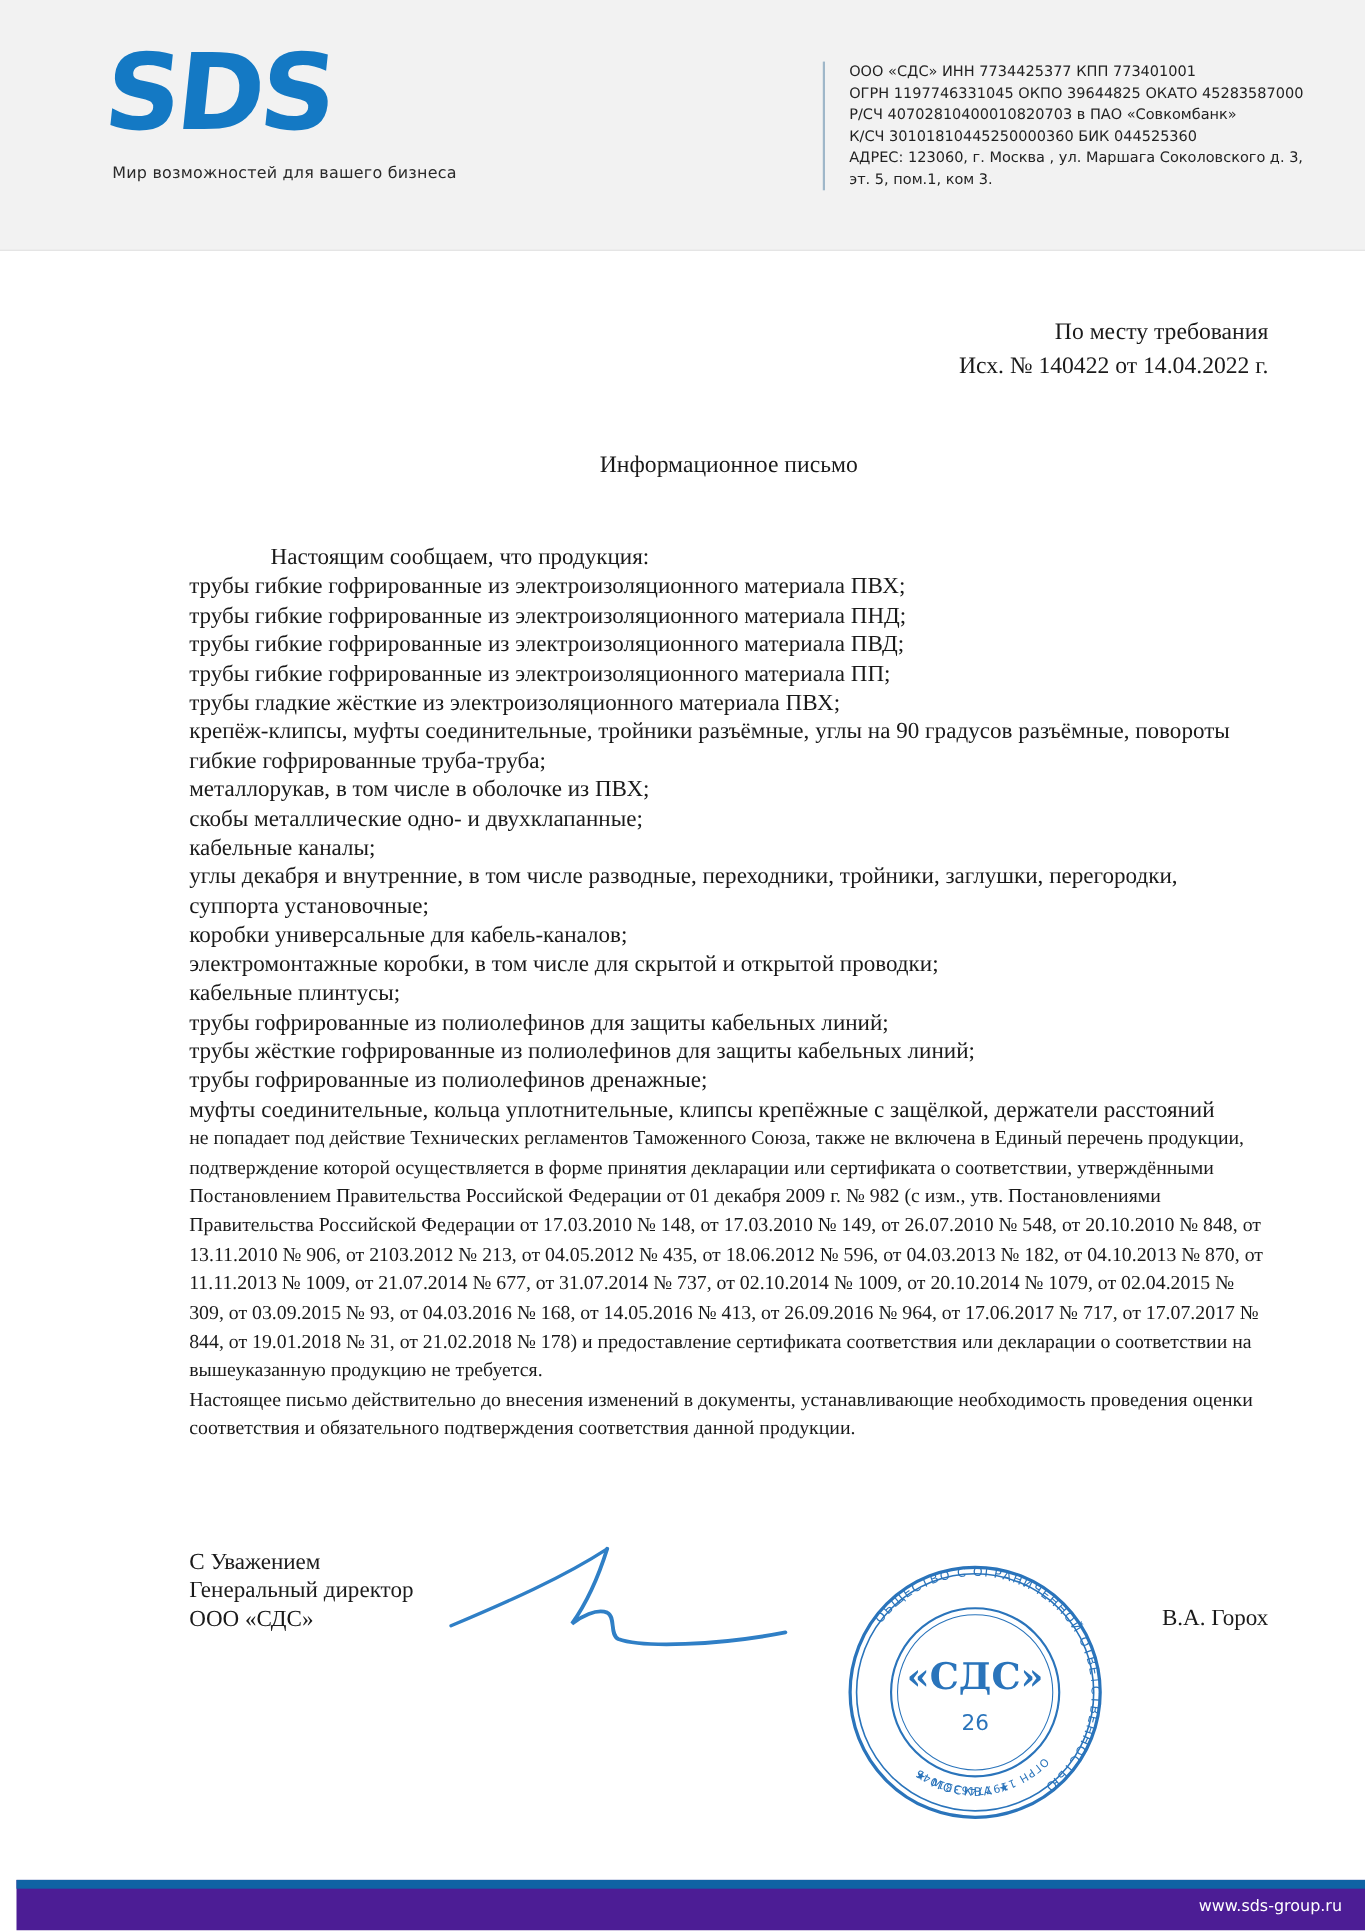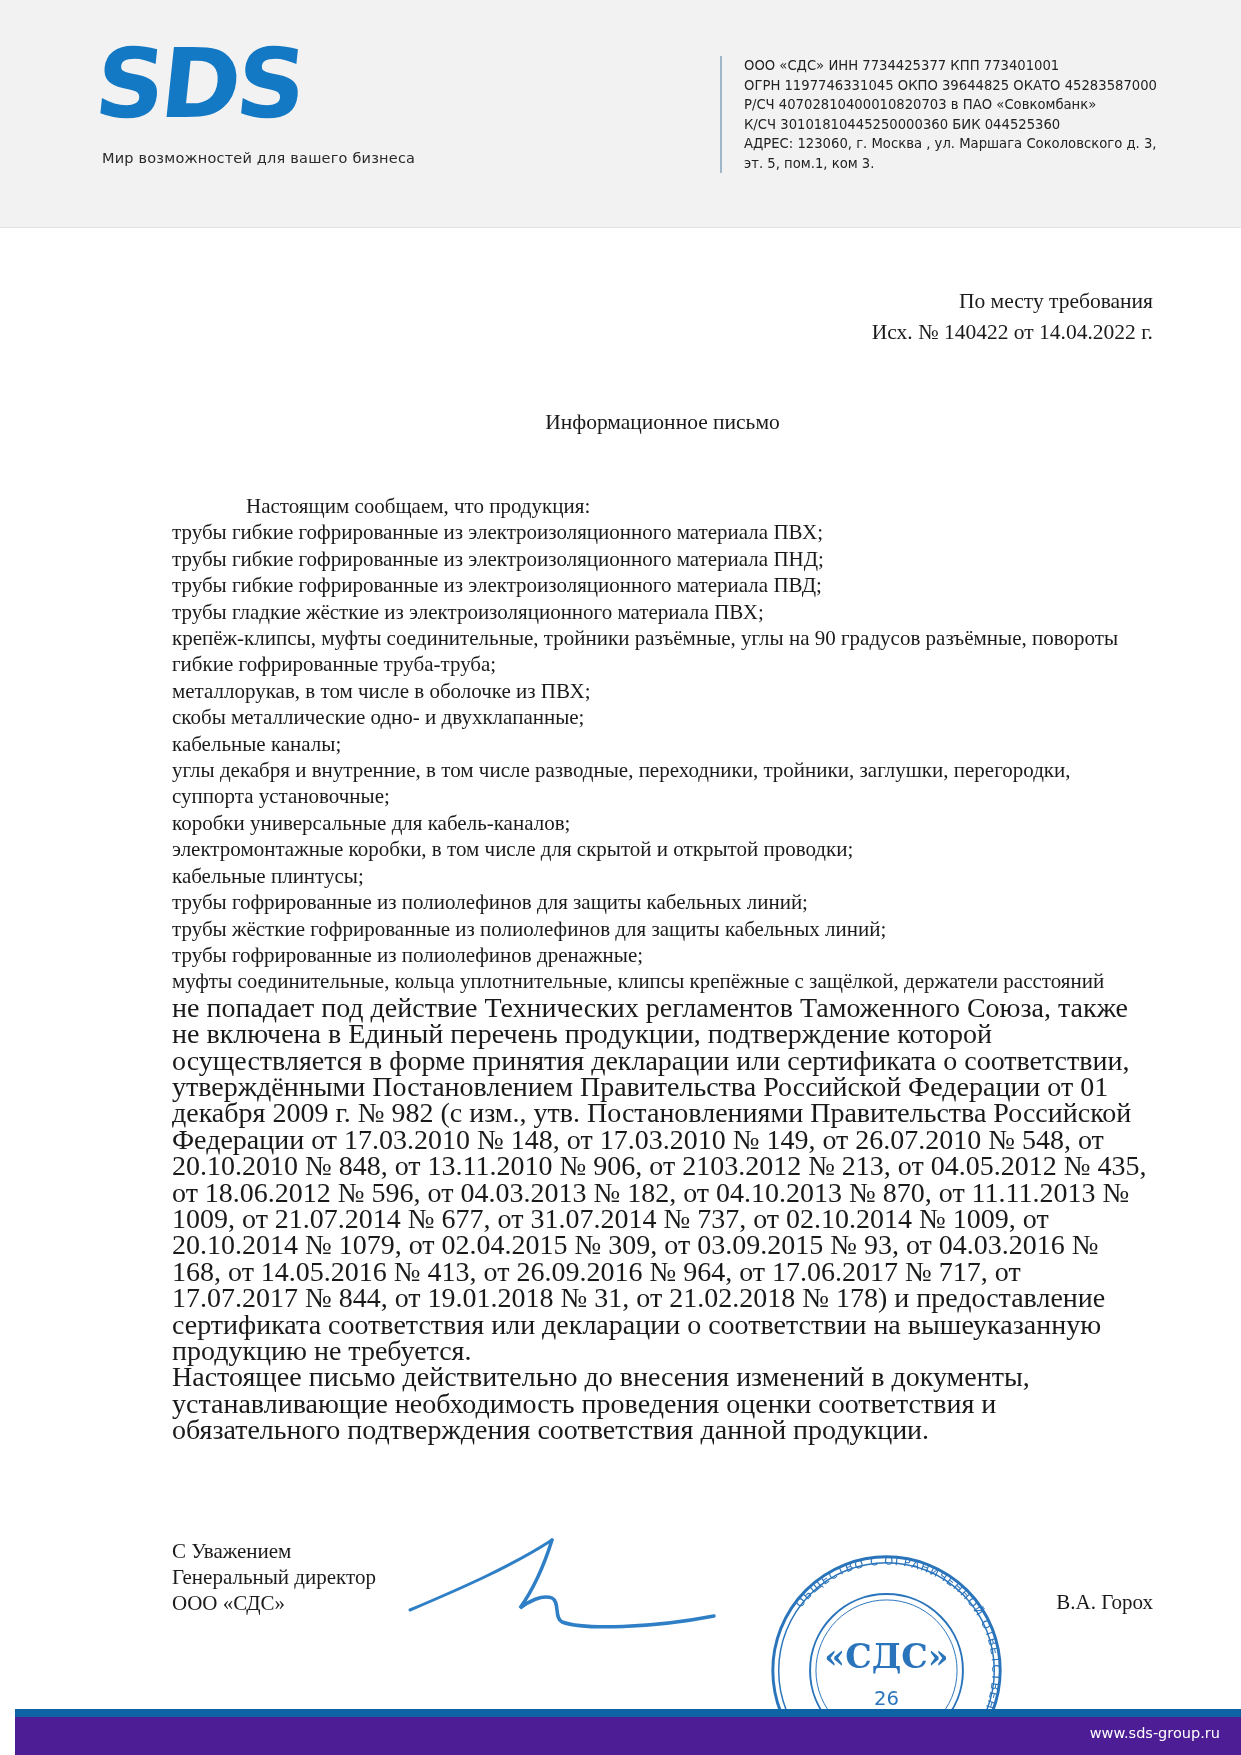--- a/index.html
+++ b/index.html
@@ -43,21 +43,21 @@
   .logo-tagline {
     font-family: "DejaVu Sans", sans-serif;
     font-size: 14.5px;
     color: #2a2a2a;
     margin-top: 18px;
     margin-left: 6px;
     letter-spacing: 0.2px;
   }
   .requisites {
     position: absolute;
-    left: 720px;
+    left: 748px;
     top: 56px;
     padding-left: 22px;
     border-left: 2px solid #9fb7c9;
     font-family: "DejaVu Sans", sans-serif;
     font-size: 13.2px;
     line-height: 19.5px;
     color: #222;
     white-space: nowrap;
   }
   .requisites .line { display: block; }
@@ -86,21 +86,21 @@
   }
   .first-para {
     margin-top: 58px;
     text-indent: 74px;
   }
   .item {
     font-size: 21px;
     line-height: 26.4px;
   }
   .block {
-    font-size: 28px;
+    font-size: 18px;
     line-height: 26.4px;
     margin-top: 0;
   }
 
   
   .signature {
     position: relative;
     margin-top: 94px;
     height: 230px;
   }
@@ -185,20 +185,21 @@
   </div>
 
   <div class="doc-title">Информационное письмо</div>
 
   <div class="para first-para">Настоящим сообщаем, что продукция:</div>
 
   <div>
     <div class="item">трубы гибкие гофрированные из электроизоляционного материала ПВХ;</div>
     <div class="item">трубы гибкие гофрированные из электроизоляционного материала ПНД;</div>
     <div class="item">трубы гибкие гофрированные из электроизоляционного материала ПВД;</div>
+    <div class="item">трубы гибкие гофрированные из электроизоляционного материала ПП;</div>
     <div class="item">трубы гладкие жёсткие из электроизоляционного материала ПВХ;</div>
     <div class="item">крепёж-клипсы, муфты соединительные, тройники разъёмные, углы на 90 градусов разъёмные, повороты гибкие гофрированные труба-труба;</div>
     <div class="item">металлорукав, в том числе в оболочке из ПВХ;</div>
     <div class="item">скобы металлические одно- и двухклапанные;</div>
     <div class="item">кабельные каналы;</div>
     <div class="item">углы декабря и внутренние, в том числе разводные, переходники, тройники, заглушки, перегородки, суппорта установочные;</div>
     <div class="item">коробки универсальные для кабель-каналов;</div>
     <div class="item">электромонтажные коробки, в том числе для скрытой и открытой проводки;</div>
     <div class="item">кабельные плинтусы;</div>
     <div class="item">трубы гофрированные из полиолефинов для защиты кабельных линий;</div>

